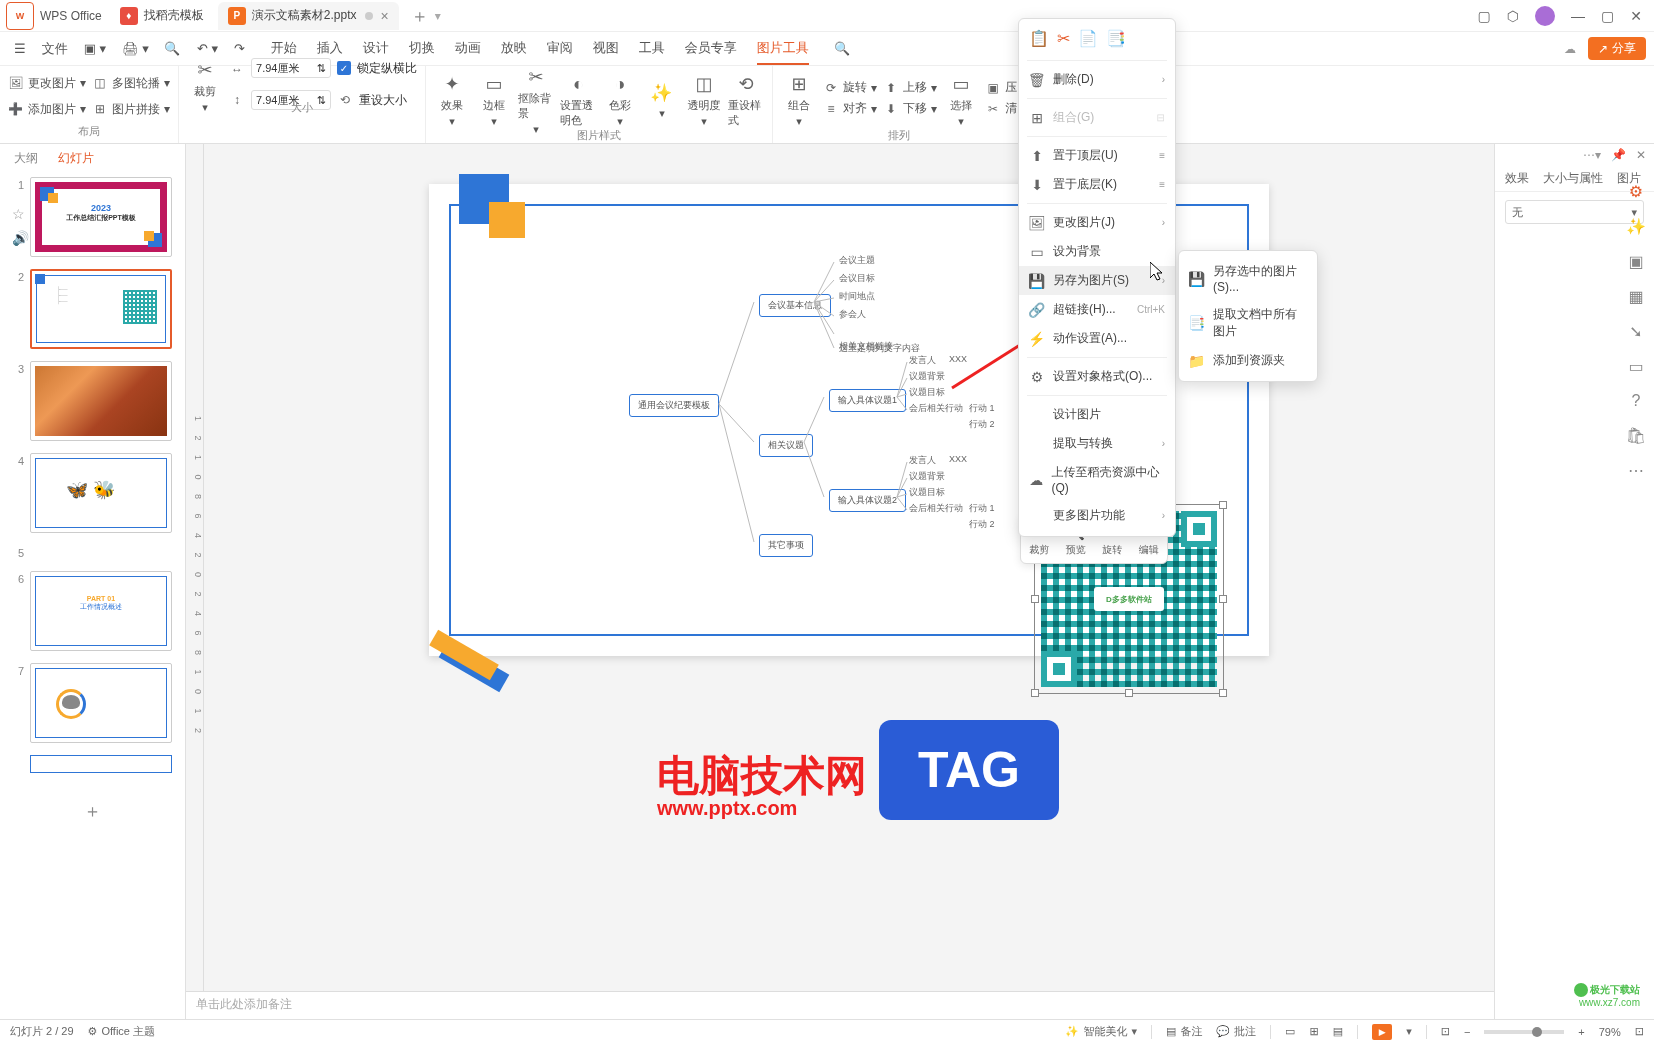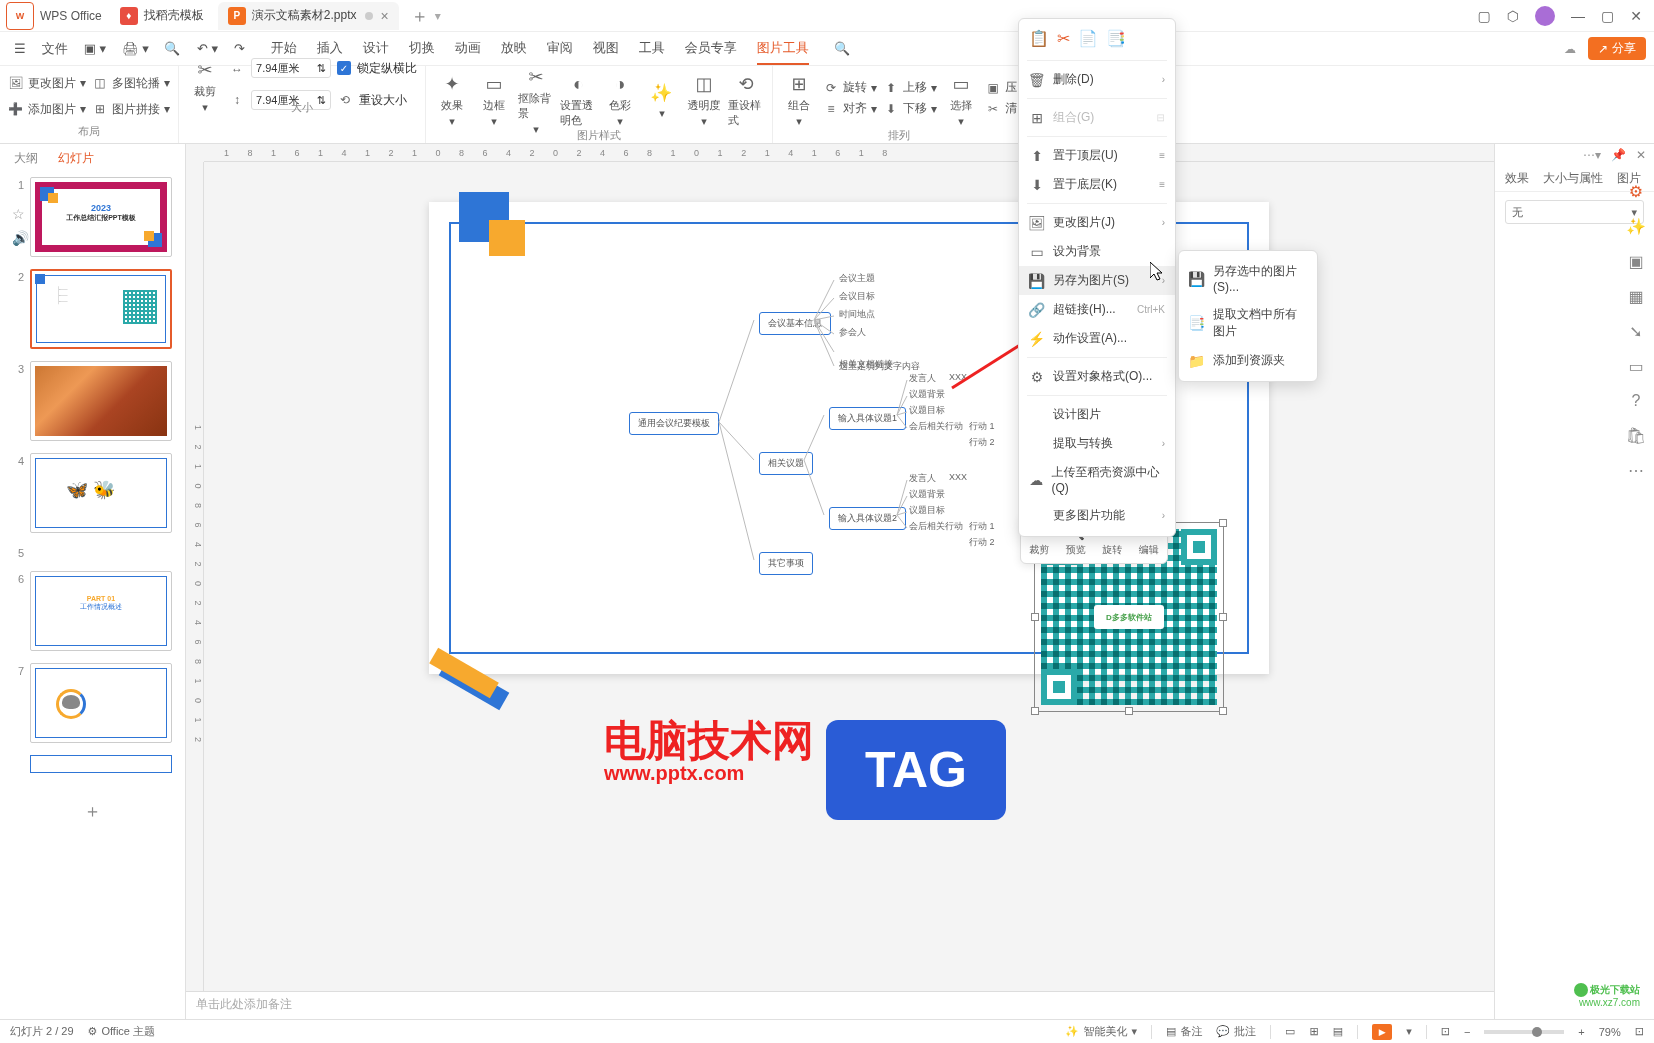--- a/index.html
+++ b/index.html
@@ -124,21 +124,21 @@
 
   
   .notes { height: 28px; border-top: 1px solid #ddd; padding: 4px 10px; font-size: 12px; color: #aaa; background: #fff; }
   .statusbar { height: 24px; background: #fff; border-top: 1px solid #e0e0e0; display: flex; align-items: center; padding: 0 10px; font-size: 11px; color: #666; gap: 14px; }
   .statusbar .spacer { flex: 1; }
   .sb-item { display: flex; align-items: center; gap: 4px; }
   .sb-sep { width: 1px; height: 14px; background: #ddd; }
   .play-btn { width: 20px; height: 16px; background: #f36f21; border-radius: 2px; display: flex; align-items: center; justify-content: center; color: #fff; font-size: 9px; }
 
   
-  .watermark { position: absolute; left: 604px; top: 720px; display: flex; align-items: flex-start; gap: 12px; z-index: 50; }
+  .watermark { position: absolute; left: 657px; top: 720px; display: flex; align-items: flex-end; gap: 12px; z-index: 50; }
   .wm-text { font-size: 42px; font-weight: bold; color: #e22; line-height: 1; }
   .wm-url { font-size: 20px; font-weight: bold; color: #e22; }
   .wm-tag { width: 180px; height: 100px; background: #2a5cd6; border-radius: 12px; color: #fff; font-size: 50px; font-weight: bold; display: flex; align-items: center; justify-content: center; }
   .wm-small { position: absolute; right: 14px; bottom: 30px; width: 130px; height: 30px; z-index: 50; display: flex; flex-direction: column; align-items: flex-end; font-size: 10px; }
   .wm-small .ln1 { color: #4fbf4f; font-weight: bold; display: flex; align-items: center; gap: 2px; text-align: right; }
   .wm-small .ln2 { color: #4fbf4f; }
 
   
   .cursor { position: absolute; left: 1150px; top: 262px; z-index: 200; font-size: 16px; color: #000; }
 
@@ -361,21 +361,20 @@
           <span class="thumb-num"></span>
         <div class="thumb" style="height:20px;border:none">
           <div style="border:1px solid #2e75d6;height:18px"></div>
         </div>
       </div>
     </div>
     <div class="add-slide">＋</div>
   </div>
 
   <div class="canvas-area">
-    <div class="ruler-h">1 8 1 6 1 4 1 2 1 0 8 6 4 2 0 2 4 6 8 1 0 1 2 1 4 1 6 1 8</div>
     <div class="canvas-wrap">
       <div class="ruler-v">1 2 1 0 8 6 4 2 0 2 4 6 8 1 0 1 2</div>
       <div class="slide-canvas">
         <div class="slide">
           <div class="slide-border"></div>
           <div class="corner-sq corner-blue" style="left:30px;top:-10px"></div>
           <div class="corner-sq corner-orange" style="left:60px;top:18px"></div>
           <div class="corner-sq corner-blue" style="left:10px;bottom:-20px;transform:rotate(30deg);width:70px;height:20px"></div>
           <div class="corner-sq corner-orange" style="left:0px;bottom:-8px;transform:rotate(30deg);width:70px;height:18px"></div>
 

